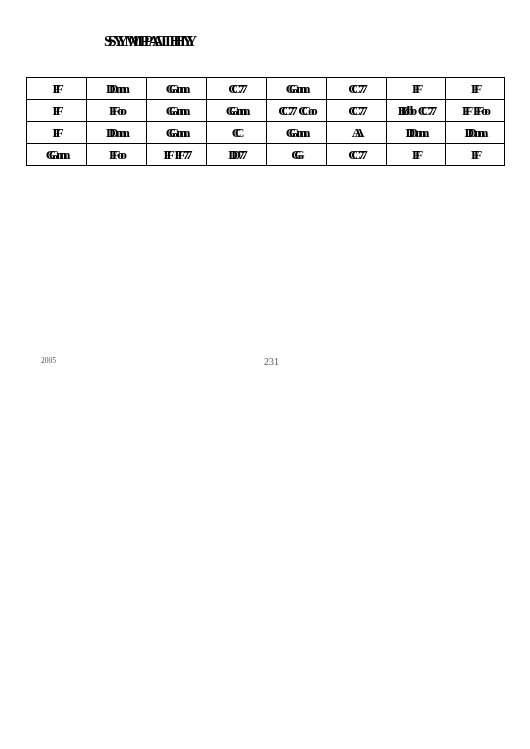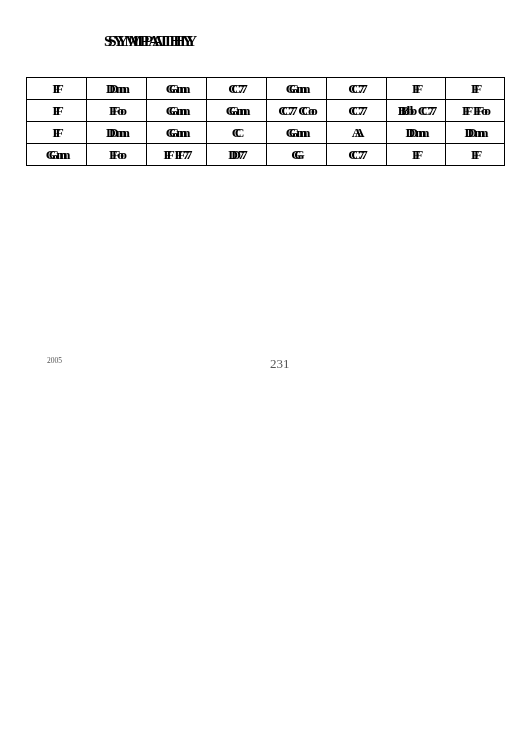--- a/index.html
+++ b/index.html
@@ -86,40 +86,40 @@
   }
   .cell-inner .ink.ghost {
     position: absolute;
     left: 3px;
     top: 0;
   }
 
   
   .footer {
     position: absolute;
-    left: 12px;
+    left: 6px;
     top: 356px;
     width: 432px;
     height: 16px;
   }
   .footer-year {
     position: absolute;
     left: 35px;
     top: 0;
     font-family: "Liberation Serif", serif;
     font-size: 7.5px;
     color: #555555;
     white-space: pre;
   }
   .footer-page {
     position: absolute;
     left: 258px;
     top: 0;
     font-family: "Liberation Serif", serif;
-    font-size: 13px;
+    font-size: 10px;
     color: #555555;
     white-space: pre;
   }
 </style>
 </head>
 <body>
 
 <div class="title-area">
   <div class="title ghost">SYMPATHY</div>
   <div class="title">SYMPATHY</div>

